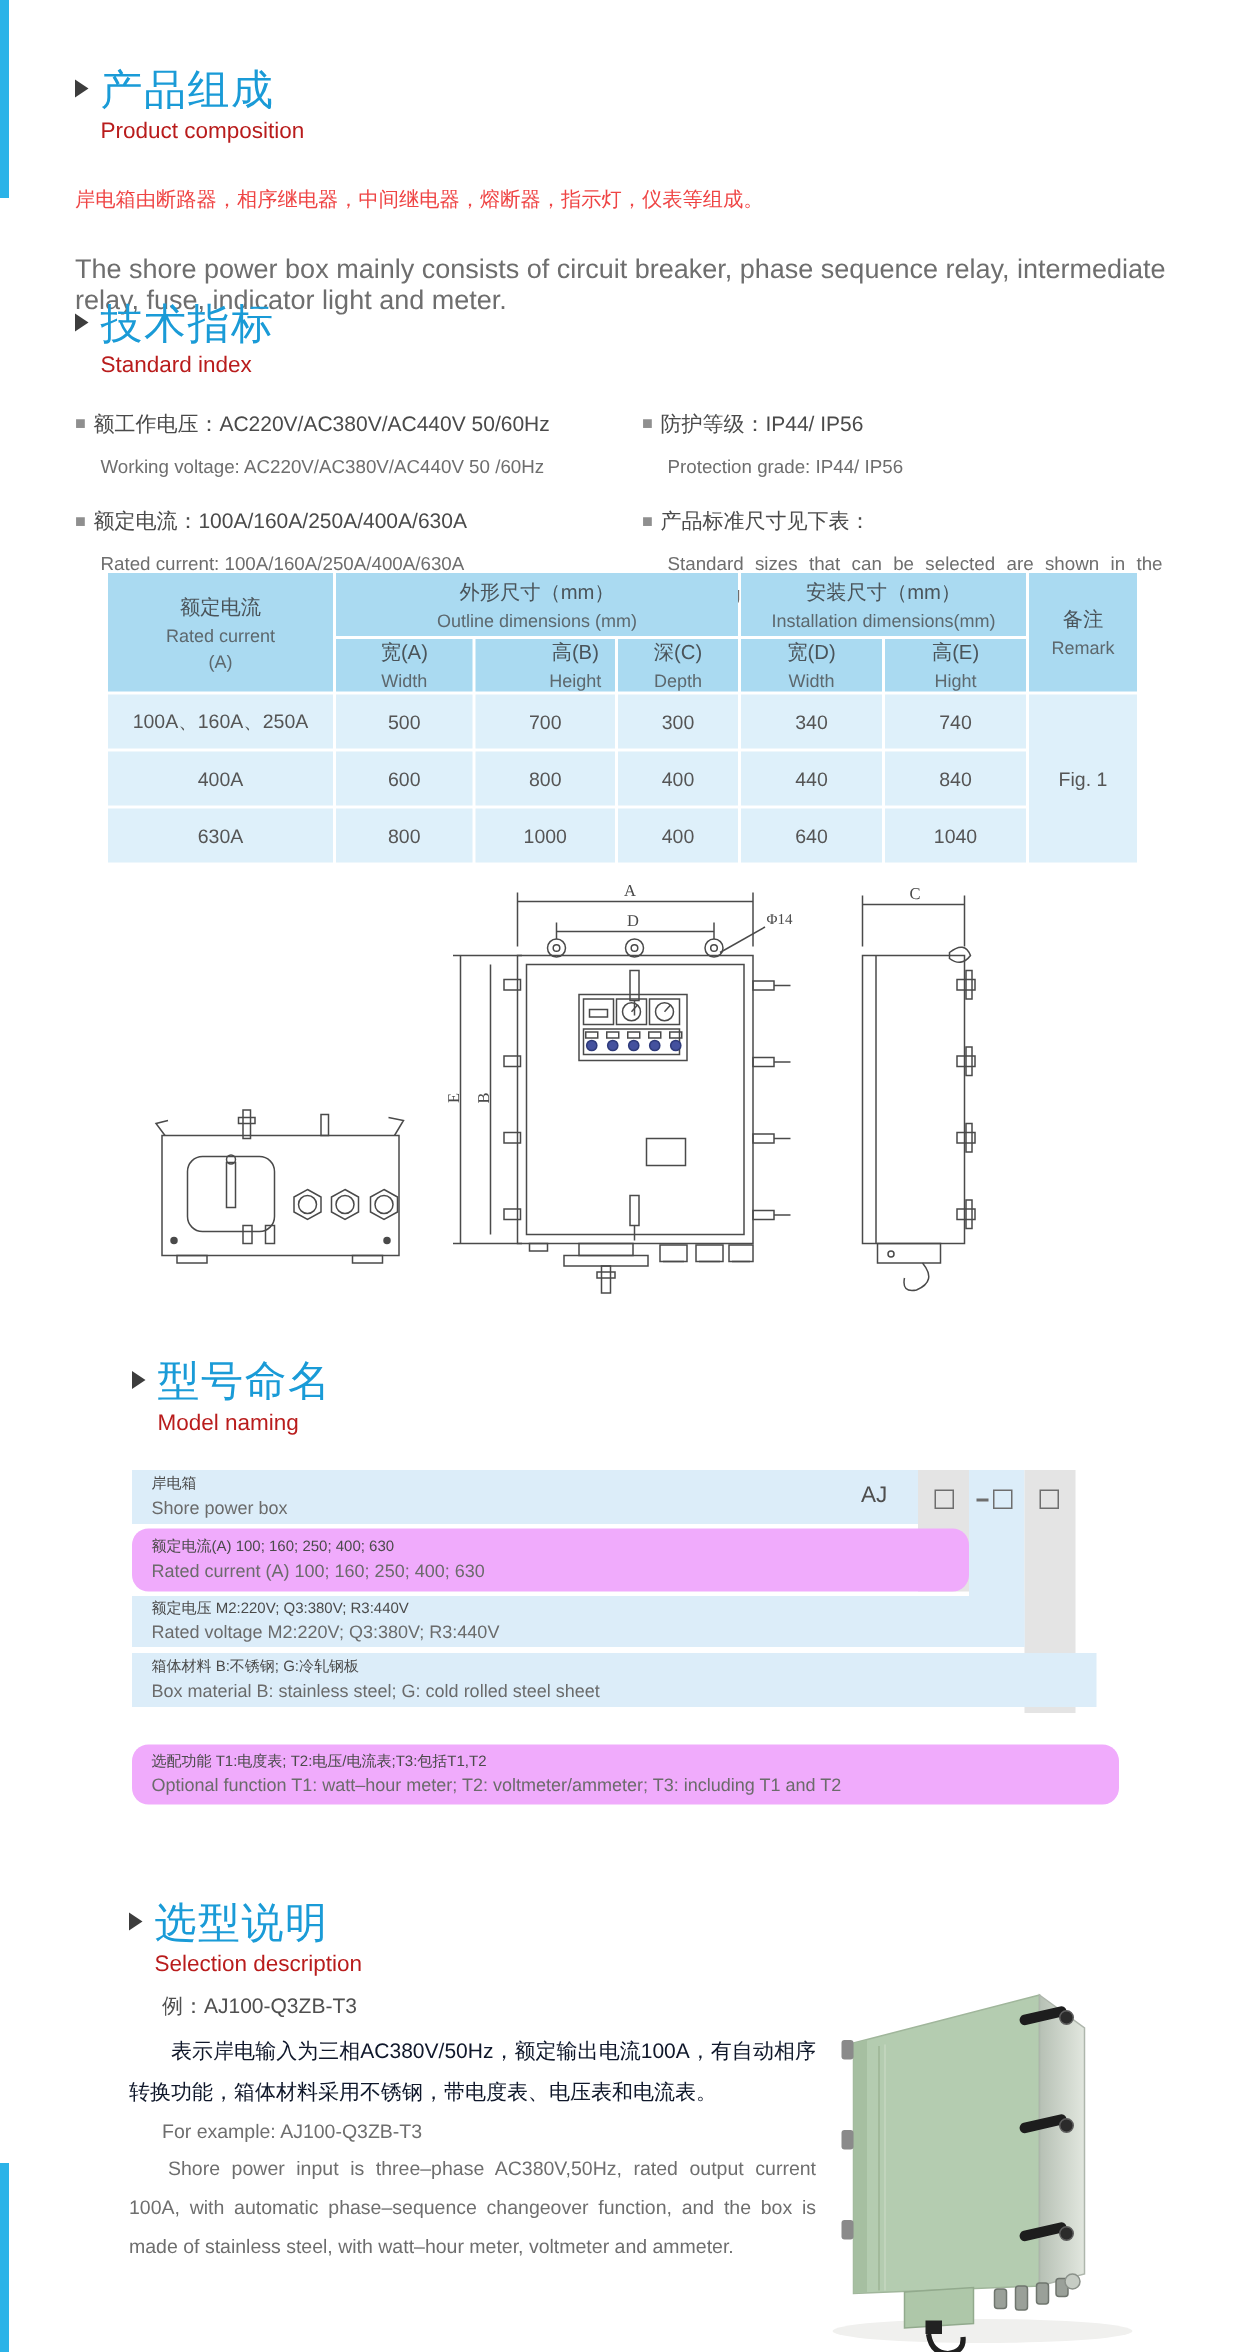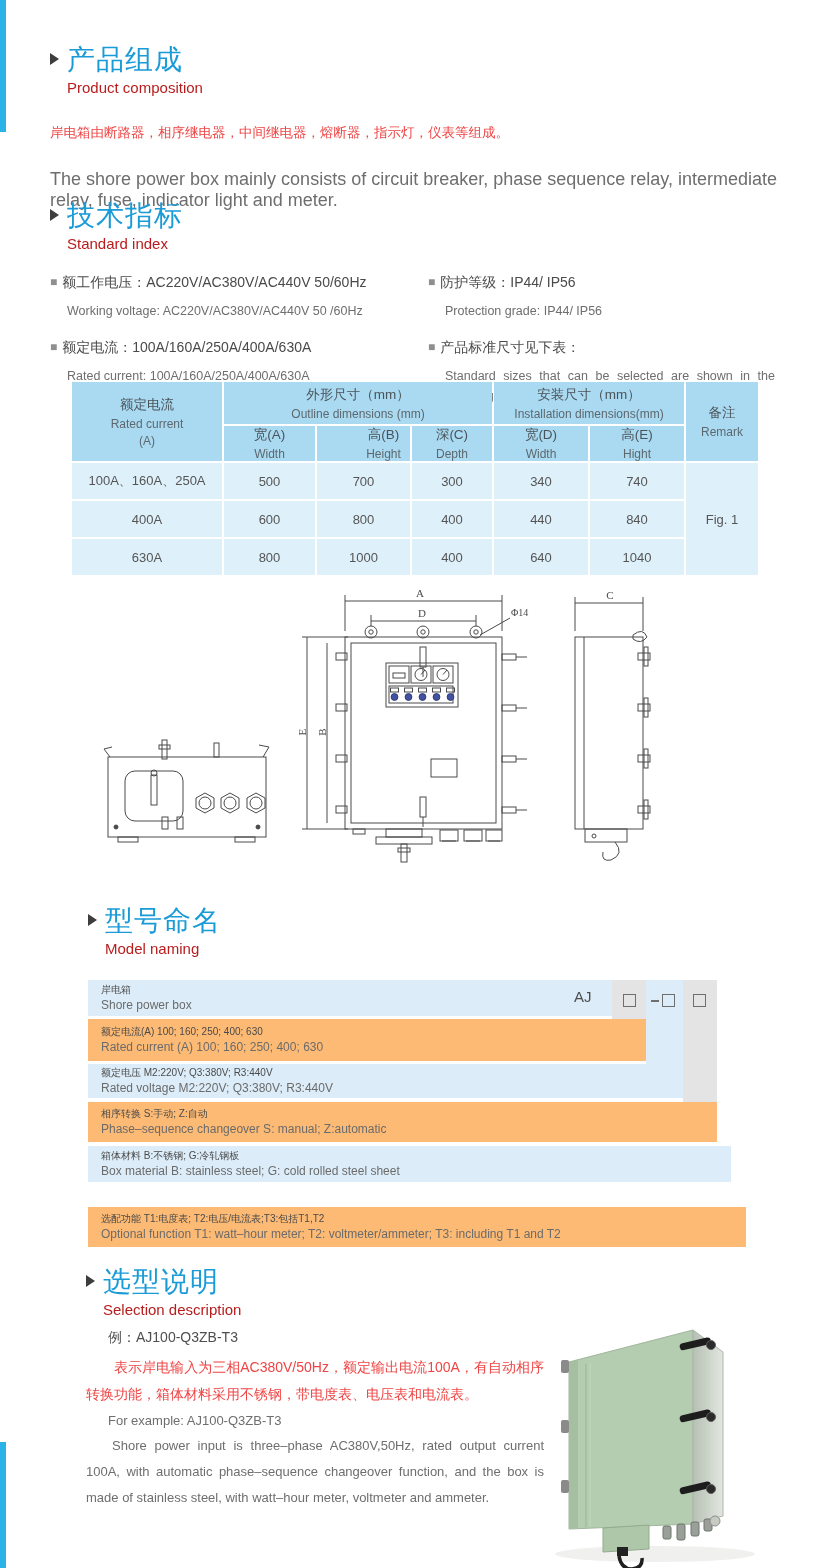--- a/index.html
+++ b/index.html
@@ -51,34 +51,34 @@
   #drawing svg { display:block; }
 
   
   #sec-model { position:absolute; left:88px; top:905px; width:680px; }
   #mn-table { position:relative; margin-top:23px; width:658px; }
   .mn-row { position:relative; z-index:1; display:flex; flex-direction:column; justify-content:center;
     padding-left:13px; }
   .mn-cn { font-size:10px; color:#4a4a4a; line-height:1.4; }
   .mn-en { font-size:12px; color:#6b6b6b; line-height:1.4; }
   .bg-blue { background:#dcedf9; }
-  .bg-grey { background:#fdba74; }
+  .bg-grey { background:#f0abfc;border-radius:11px; }
   .mn-col { position:absolute; top:0; z-index:0; }
   #mn-colA { left:524px; width:34px; height:81px; background:#e4e4e4; }
   #mn-colB { left:558px; width:37px; height:118px; background:#dcedf9; }
   #mn-colC { left:595px; width:34px; height:162px; background:#e4e4e4; }
   .mn-code { position:absolute; z-index:2; }
   #mn-prefix { left:486px; top:8px; font-size:15px; color:#4f4f4f; }
   .code-box { display:inline-block; width:13px; height:13px; border:1.5px solid #6e6e6e; vertical-align:middle; }
   .code-dash { display:inline-block; width:8px; height:2px; background:#6e6e6e; vertical-align:middle; margin-right:3px; }
 
   
   #sec-selection { position:absolute; left:86px; top:1266px; width:458px; }
   .sel-example { margin-top:11px; font-size:14px; color:#4f4f4f; padding-left:22px; }
-  .sel-para-cn { margin-top:7px; font-size:14px; color:#ef4444; line-height:27px; text-indent:2em; text-align:justify; }
+  .sel-para-cn { margin-top:7px; font-size:14px; color:#0f172a; line-height:27px; text-indent:2em; text-align:justify; }
   .sel-example-en { margin-top:5px; font-size:13px; color:#6e6e6e; padding-left:22px; }
   .sel-para-en { margin-top:5px; font-size:13px; color:#6e6e6e; line-height:26px; text-indent:2em; text-align:justify; }
 
   #photo { position:absolute; left:545px; top:1300px; width:260px; height:268px; }
 </style>
 </head>
 <body>
 
 <div id="stripe-top" class="edge-stripe"></div>
 <div id="stripe-bottom" class="edge-stripe"></div>
@@ -358,24 +358,20 @@
       <div class="mn-en">Shore power box</div>
     </div>
     <div class="mn-row bg-grey" style="width:558px;height:42px;margin-bottom:3px;">
       <div class="mn-cn">额定电流(A)  100; 160; 250; 400; 630</div>
       <div class="mn-en">Rated current (A) 100; 160; 250; 400; 630</div>
     </div>
     <div class="mn-row bg-blue" style="width:595px;height:34px;margin-bottom:4px;">
       <div class="mn-cn">额定电压   M2:220V;  Q3:380V;  R3:440V</div>
       <div class="mn-en">Rated voltage  M2:220V;  Q3:380V;  R3:440V</div>
     </div>
-    <div class="mn-row bg-grey" style="width:629px;height:40px;margin-bottom:4px;">
-      <div class="mn-cn">相序转换  S:手动; Z:自动</div>
-      <div class="mn-en">Phase–sequence changeover  S: manual;  Z:automatic</div>
-    </div>
     <div class="mn-row bg-blue" style="width:643px;height:36px;margin-bottom:4px;">
       <div class="mn-cn">箱体材料    B:不锈钢;  G:冷轧钢板</div>
       <div class="mn-en">Box material   B: stainless steel; G: cold rolled steel sheet</div>
     </div>
     <div class="mn-row bg-grey" style="width:658px;height:40px;margin-top:25px;">
       <div class="mn-cn">选配功能     T1:电度表;  T2:电压/电流表;T3:包括T1,T2</div>
       <div class="mn-en">Optional function  T1: watt–hour meter; T2: voltmeter/ammeter; T3: including T1 and T2</div>
     </div>
 
     <span id="mn-prefix" class="mn-code">AJ</span>

